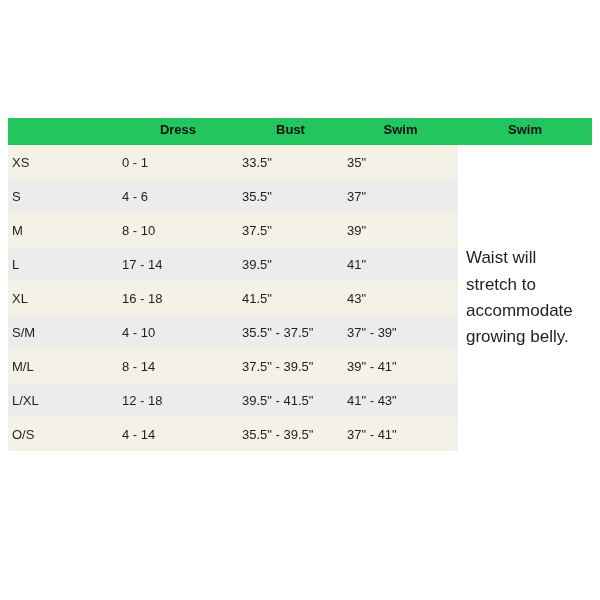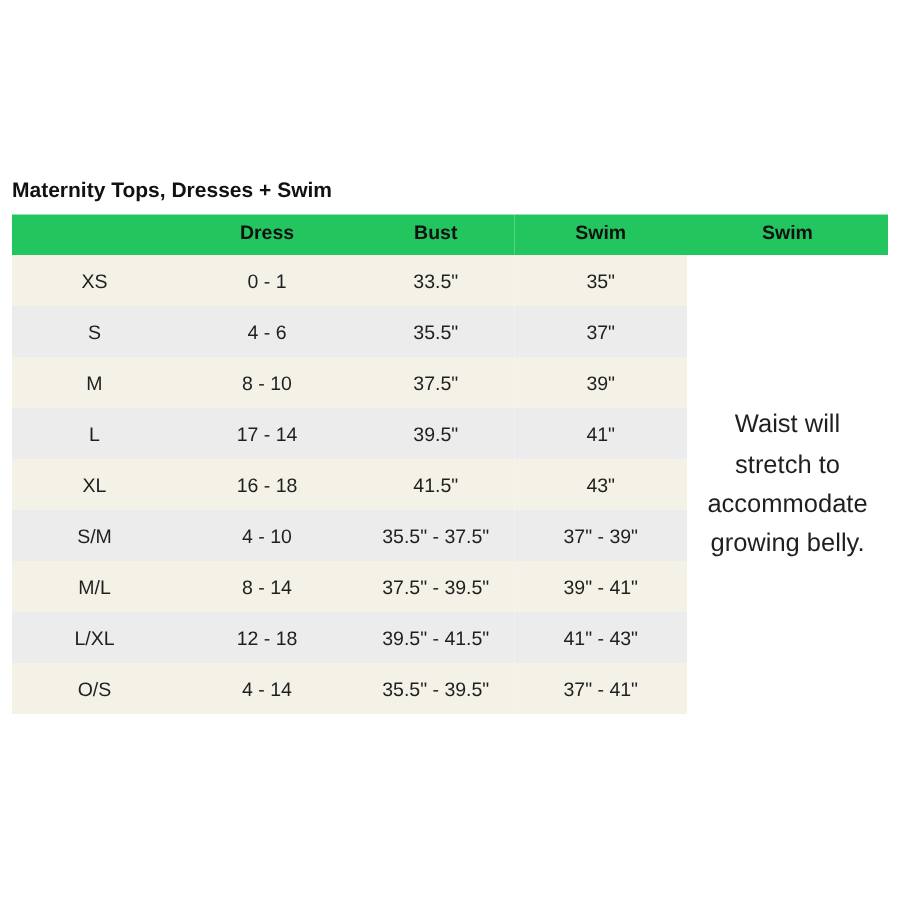--- a/index.html
+++ b/index.html
@@ -40,40 +40,38 @@
     font-weight: bold;
     color: #111111;
     text-align: center;
     vertical-align: middle;
     padding: 4px 2px 8px 2px;
     background: #22c55e;
   }
   td {
     font-size: 13px;
     font-weight: normal;
-    text-align: center;
     vertical-align: middle;
     height: 34px;
     padding: 0 4px;
     box-sizing: border-box;
   }
   tbody tr:nth-child(odd) td  { background: #f4f1e7; }
   tbody tr:nth-child(even) td { background: #ececec; }
   td.waist-cell {
     background: #ffffff !important;
     padding: 0 8px;
     line-height: 1.55;
     font-size: 17px;
   }
 </style>
 </head>
 <body>
 
 <div class="page">
-  <h2 class="chart-title">Maternity Tops, Dresses + Swim</h2>
 
   <table class="size-chart">
     <colgroup>
       <col class="c-size">
         <col class="c-dress">
         <col class="c-bust">
         <col class="c-hips">
         <col class="c-waist">
     </colgroup>
     <thead>

